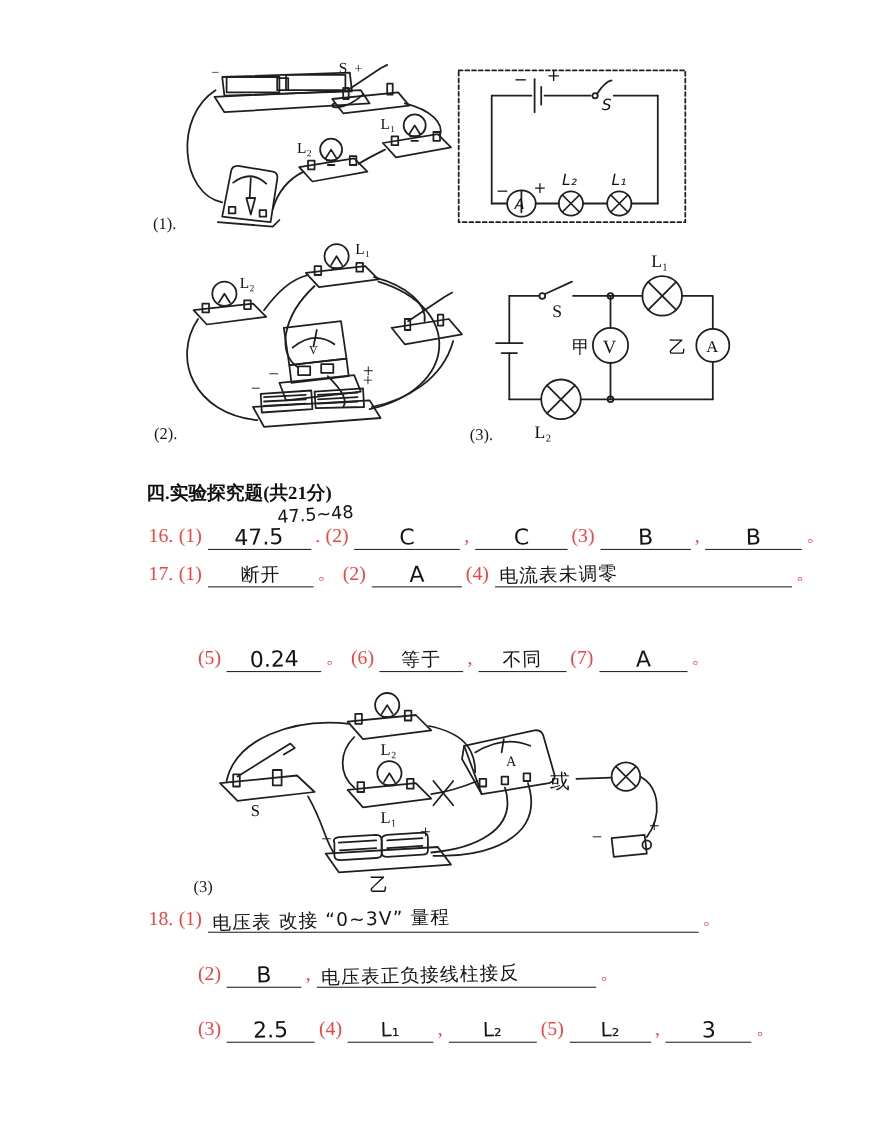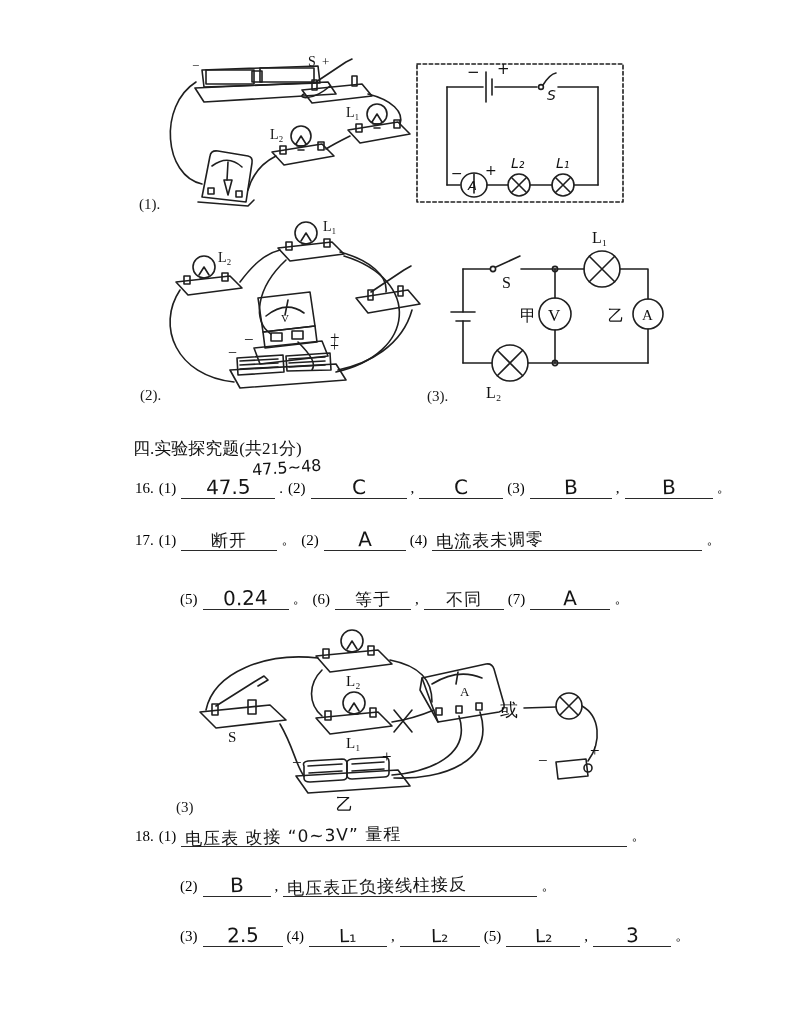--- a/index.html
+++ b/index.html
@@ -4,23 +4,23 @@
 <style>
   html,body{margin:0;padding:0;background:#fff;}
   #page{position:relative;width:794px;height:1028px;background:#ffffff;overflow:hidden;
         font-family:"Liberation Serif",serif;color:#1e1e1e;}
   svg{position:absolute;overflow:visible;}
   svg path,svg line,svg rect,svg circle,svg ellipse,svg polyline,svg polygon{
         stroke:#1f1f1f;fill:none;stroke-width:1.6;stroke-linecap:round;stroke-linejoin:round;}
   .svgtext{font-family:"Liberation Serif",serif;fill:#111;stroke:none;}
   .hwsvg{font-family:"DejaVu Sans",sans-serif;fill:#111;stroke:none;}
   .cap{position:absolute;font-family:"Liberation Serif",serif;font-size:15px;color:#1a1a1a;}
-  .hdr{position:absolute;font-family:"Liberation Serif",serif;font-weight:normal;font-size:17px;color:#111;}
+  .hdr{position:absolute;font-family:"Liberation Serif",serif;font-weight:bold;font-size:17px;color:#111;}
   .row{position:absolute;display:flex;align-items:flex-end;white-space:nowrap;}
-  .pr{font-family:"Liberation Serif",serif;font-size:15px;color:#000000;padding:0 3px 2px 2px;}
+  .pr{font-family:"Liberation Serif",serif;font-size:18px;color:#ef4444;padding:0 3px 2px 2px;}
   .blank{border-bottom:1.7px solid #2a2a2a;display:inline-flex;justify-content:center;
          align-items:flex-end;padding:0 4px;min-height:24px;margin:0 2px;}
   .blank.left{justify-content:flex-start;}
   .hw{font-family:"DejaVu Sans",sans-serif;color:#141414;transform:rotate(-1.5deg);line-height:1.05;}
   .hw-lg{font-size:20px;}
   .hw-md{font-size:18px;}
   .hw-cjk{font-size:17px;letter-spacing:1px;}
   .note{position:absolute;font-family:"DejaVu Sans",sans-serif;font-size:16px;color:#141414;
         transform:rotate(-4deg);}
 </style>
@@ -210,21 +210,21 @@
     <span class="blank" style="width:74px;">
         <span class="hw hw-lg">B</span>
       </span>
     <span class="pr">,</span>
     <span class="blank" style="width:80px;">
         <span class="hw hw-lg">B</span>
       </span>
     <span class="pr">。</span>
   </div>
 
-  <div class="row" style="left:133px;top:526px;">
+  <div class="row" style="left:133px;top:508px;">
     <span class="pr">17.</span>
     <span class="pr">(1)</span>
     <span class="blank" style="width:88px;">
         <span class="hw hw-cjk">断开</span>
       </span>
     <span class="pr">。</span>
     <span class="pr">(2)</span>
     <span class="blank" style="width:74px;">
         <span class="hw hw-lg">A</span>
       </span>

